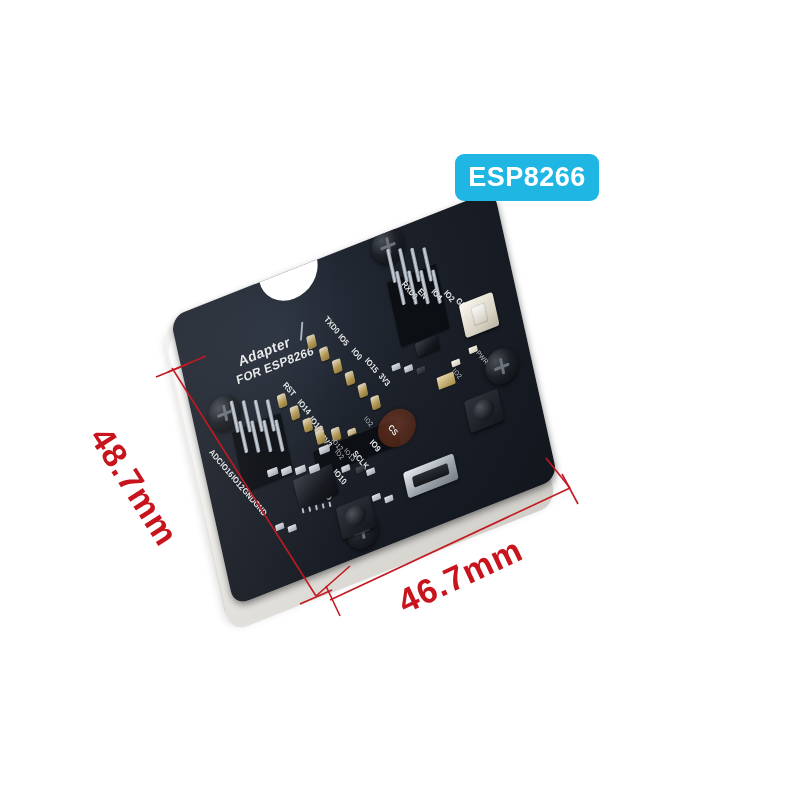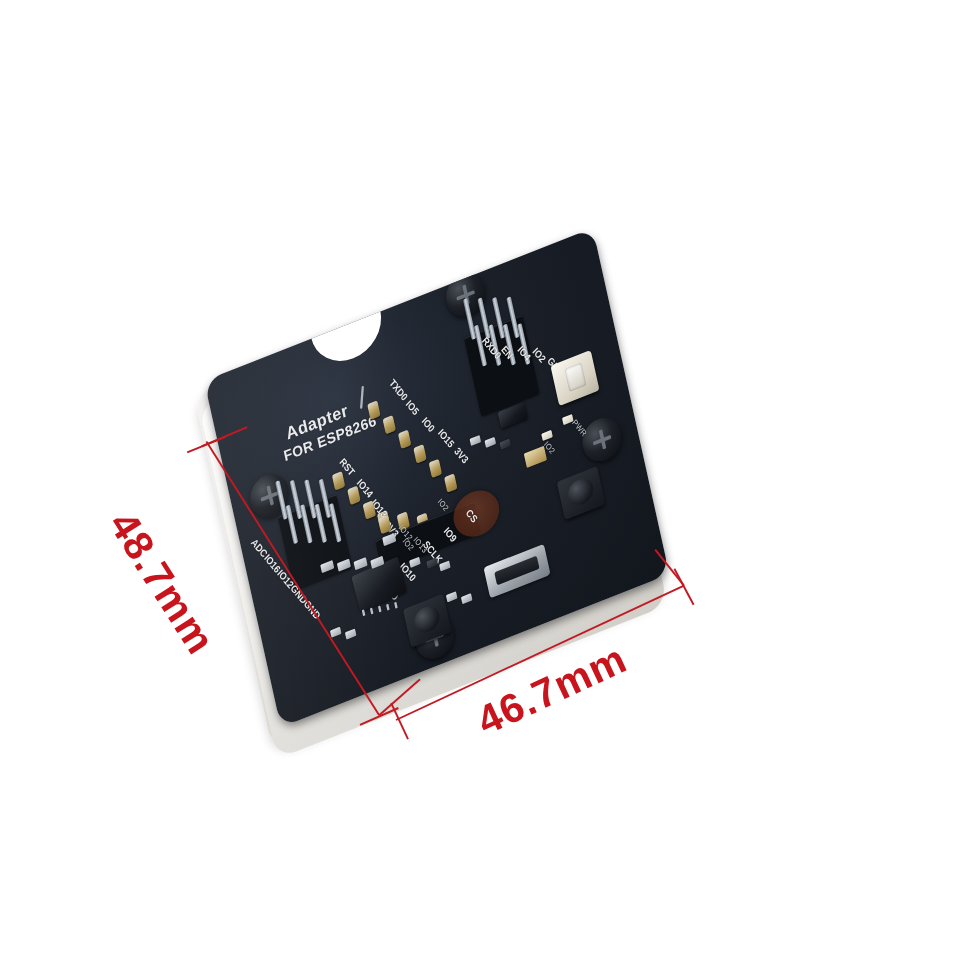--- a/index.html
+++ b/index.html
@@ -285,14 +285,17 @@
       <line x1="562" y1="474" x2="578" y2="504" stroke="#c21a22" stroke-width="1.6"></line>
       <line x1="570" y1="488" x2="546" y2="458" stroke="#c21a22" stroke-width="1.6"></line>
     </svg>
 
     <div class="dim-label" style="left:115px;top:420px;transform:rotate(57.5deg);transform-origin:left top;">48.7mm</div>
 
     <div class="dim-label" style="left:392px;top:586px;transform:rotate(-25deg);transform-origin:left top;">46.7mm</div>
 
   </div>
 
+  <div class="badge">
+    <span class="badge-text">ESP8266</span>
+  </div>
 
 </div>
 
 </body></html>

